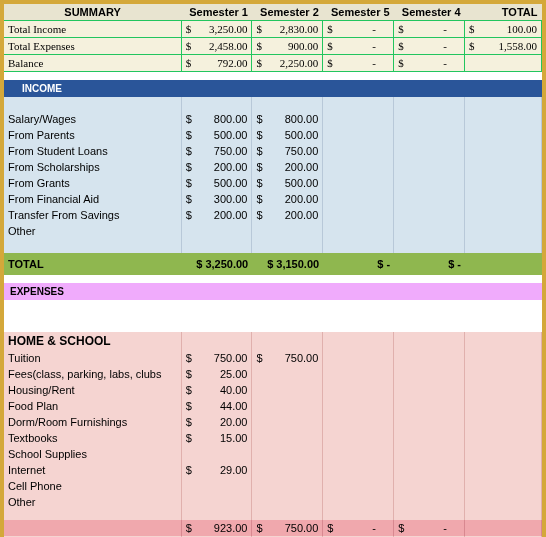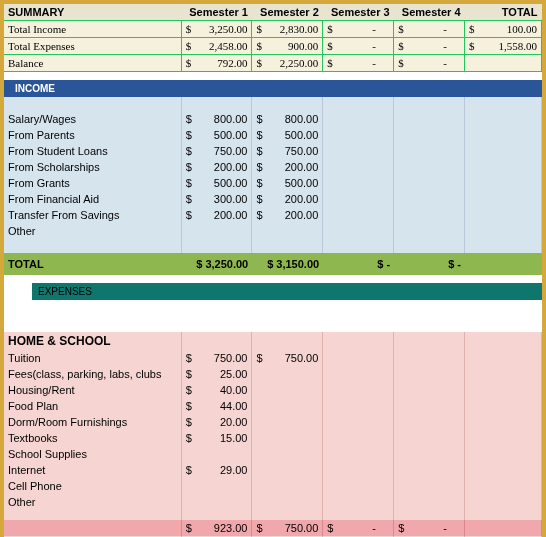--- a/index.html
+++ b/index.html
@@ -29,21 +29,21 @@
 }
 .col-label { width: 175px; }
 .col-sem { width: 70px; }
 .col-total { width: 76px; }
 
 .summary-head {
   background: #e8e4d0;
 }
 .summary-head th {
   font-weight: bold;
-  text-align: left;
+  text-align: center;
   font-size: 11px;
   color: #000;
 }
 .summary-head th.numcell {
   text-align: right;
 }
 .summary-row {
   background: #f5f1dd;
 }
 .summary-row td {
@@ -58,34 +58,33 @@
   font-variant-numeric: tabular-nums;
 }
 .numcell .cur { float: left; }
 .numcell .dash { display: inline-block; width: 30px; text-align: center; }
 
 .band-blue {
   background: #2a5599;
   color: #fff;
   font-weight: bold;
   font-size: 10px;
-  padding: 3px 11px;
+  padding: 3px 18px;
 }
 .band-green {
   background: #8fb74f;
   color: #000;
   font-weight: bold;
 }
 .band-green td { padding: 5px 4px; }
 .band-pink {
-  background: #0f766e;
-  font-weight: normal;
+  background: #f0abfc;
+  font-weight: bold;
   font-size: 10px;
   padding: 3px 6px;
-  margin-left: 28px;
 }
 .income-body {
   background: #d6e4ee;
 }
 .income-body td {
   border-right: 1px solid #b8c8d8;
 }
 .income-body td.label {
   border-right: 1px solid #b8c8d8;
 }
@@ -122,21 +121,21 @@
         <col class="col-sem">
         <col class="col-sem">
         <col class="col-sem">
         <col class="col-total">
 </colgroup>
 <tbody>
         <tr class="summary-head">
   <th>SUMMARY</th>
   <th class="numcell">Semester 1</th>
   <th class="numcell">Semester 2</th>
-  <th class="numcell">Semester 3</th>
+  <th class="numcell">Semester 5</th>
   <th class="numcell">Semester 4</th>
   <th class="numcell">TOTAL</th>
 </tr>
 <tr class="summary-row">
   <td class="label">Total Income</td>
   <td class="numcell"><span class="cur">$</span><span>3,250.00</span></td>
   <td class="numcell"><span class="cur">$</span><span>2,830.00</span></td>
   <td class="numcell"><span class="cur">$</span><span class="dash">-</span></td>
   <td class="numcell"><span class="cur">$</span><span class="dash">-</span></td>
   <td class="numcell"><span class="cur">$</span><span>100.00</span></td>

